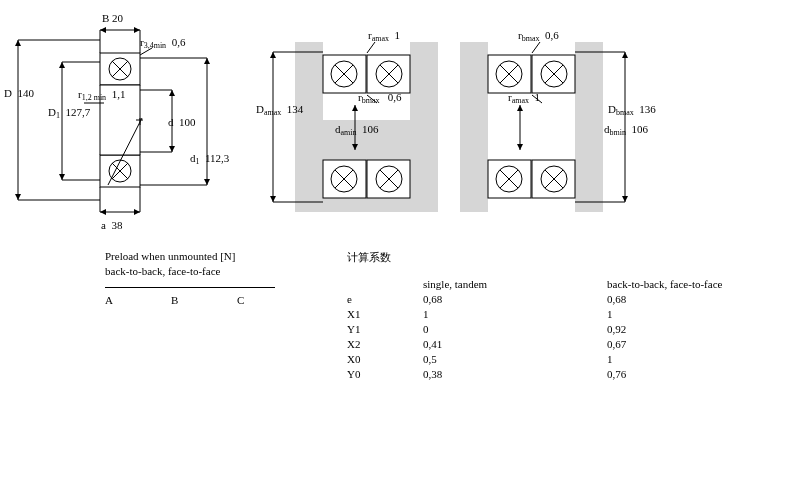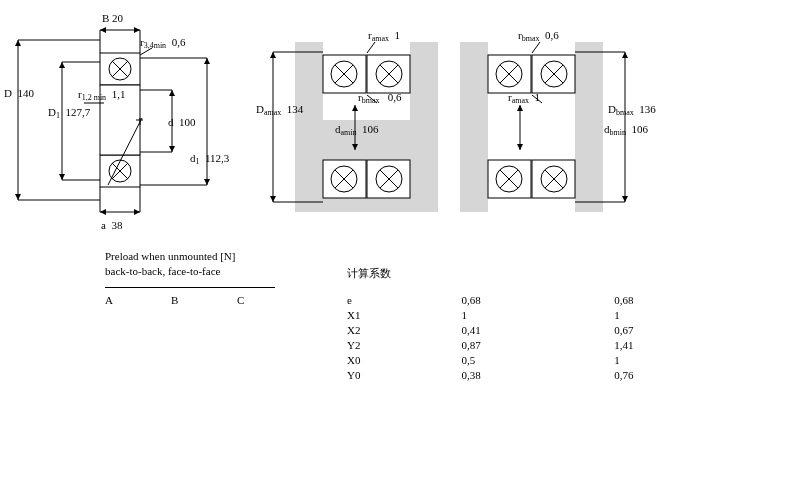--- a/index.html
+++ b/index.html
@@ -187,45 +187,50 @@
     <tbody>
         <tr>
       <td style="width:62px;">A</td>
       <td style="width:62px;">B</td>
       <td>C</td>
     </tr>
   </tbody>
     </table>
 </div>
 
-<div class="abs" style="left:347px;top:250px;width:430px;margin-top:16px;">
+<div class="abs" style="left:347px;top:250px;width:430px;">
   <div class="tbl-title" style="font-family:'DejaVu Sans',sans-serif;font-size:11px;">计算系数</div>
   <table class="tbl" style="margin-top:12px;width:420px;">
     <tbody>
+        <tr>
+      <td style="width:72px;"></td>
+      <td style="width:180px;">single, tandem</td>
+      <td>back-to-back, face-to-face</td>
+    </tr>
     <tr>
           <td>e</td>
           <td>0,68</td>
           <td>0,68</td>
         </tr>
     <tr>
           <td>X<span class="sub">1</span></td>
           <td>1</td>
           <td>1</td>
         </tr>
     <tr>
+          <td>Y<span class="sub">1</span></td>
+          <td>0</td>
+          <td>0,92</td>
+        </tr>
+    <tr>
           <td>X<span class="sub">2</span></td>
           <td>0,41</td>
           <td>0,67</td>
         </tr>
     <tr>
-          <td>Y<span class="sub">2</span></td>
-          <td>0,87</td>
-          <td>1,41</td>
-        </tr>
-    <tr>
           <td>X<span class="sub">0</span></td>
           <td>0,5</td>
           <td>1</td>
         </tr>
     <tr>
           <td>Y<span class="sub">0</span></td>
           <td>0,38</td>
           <td>0,76</td>
         </tr>
   </tbody>

